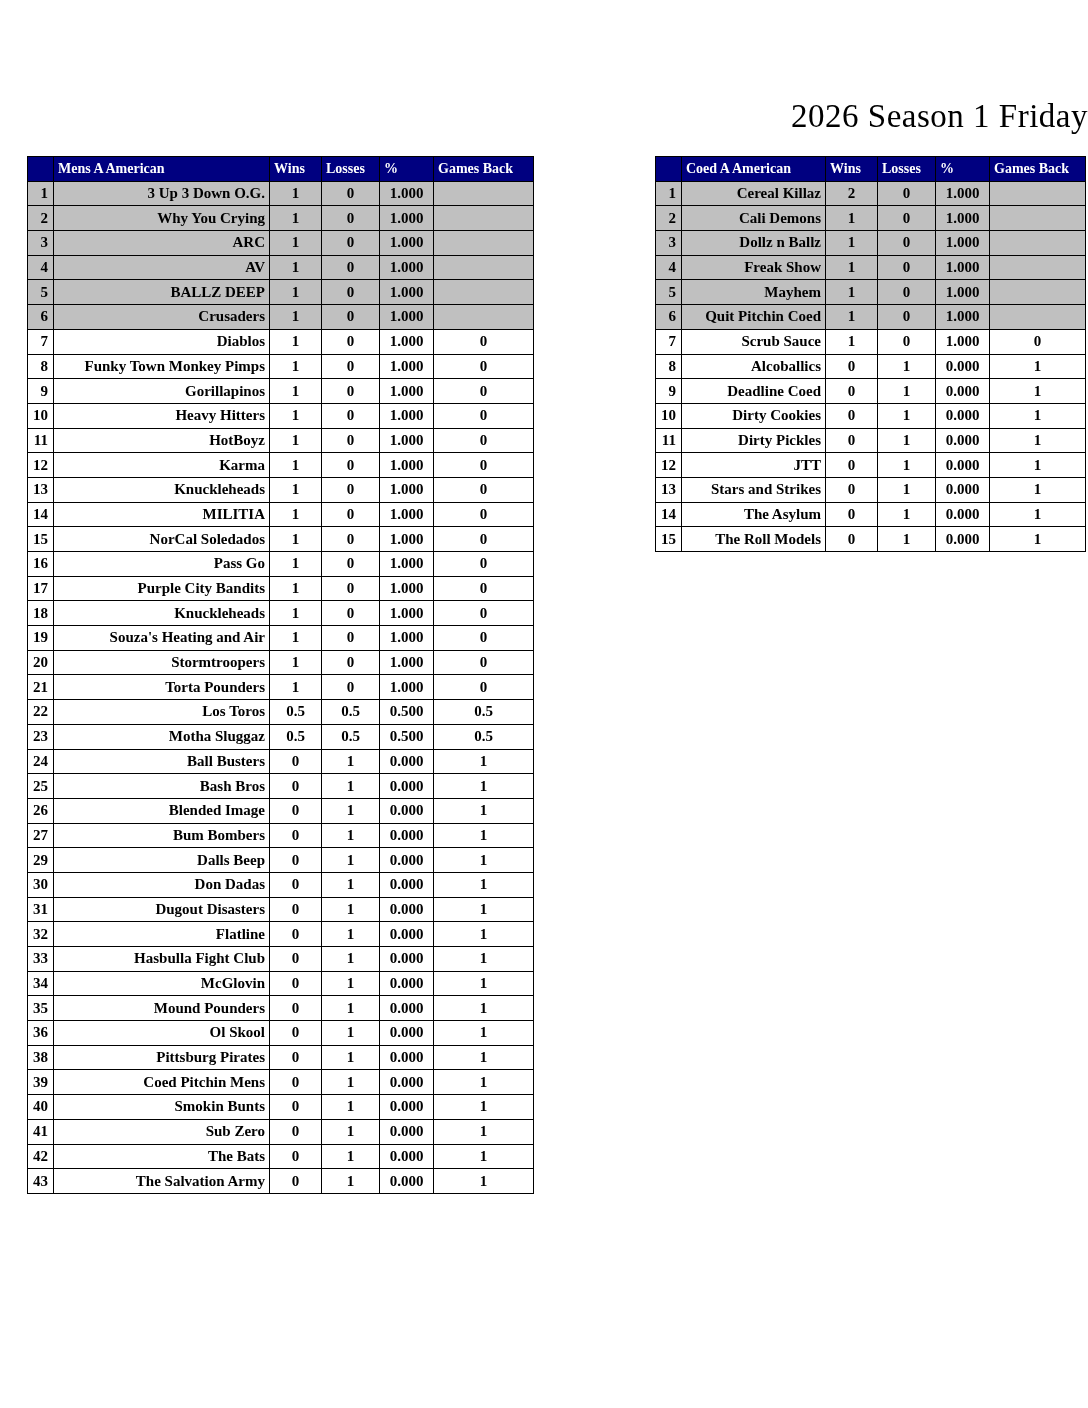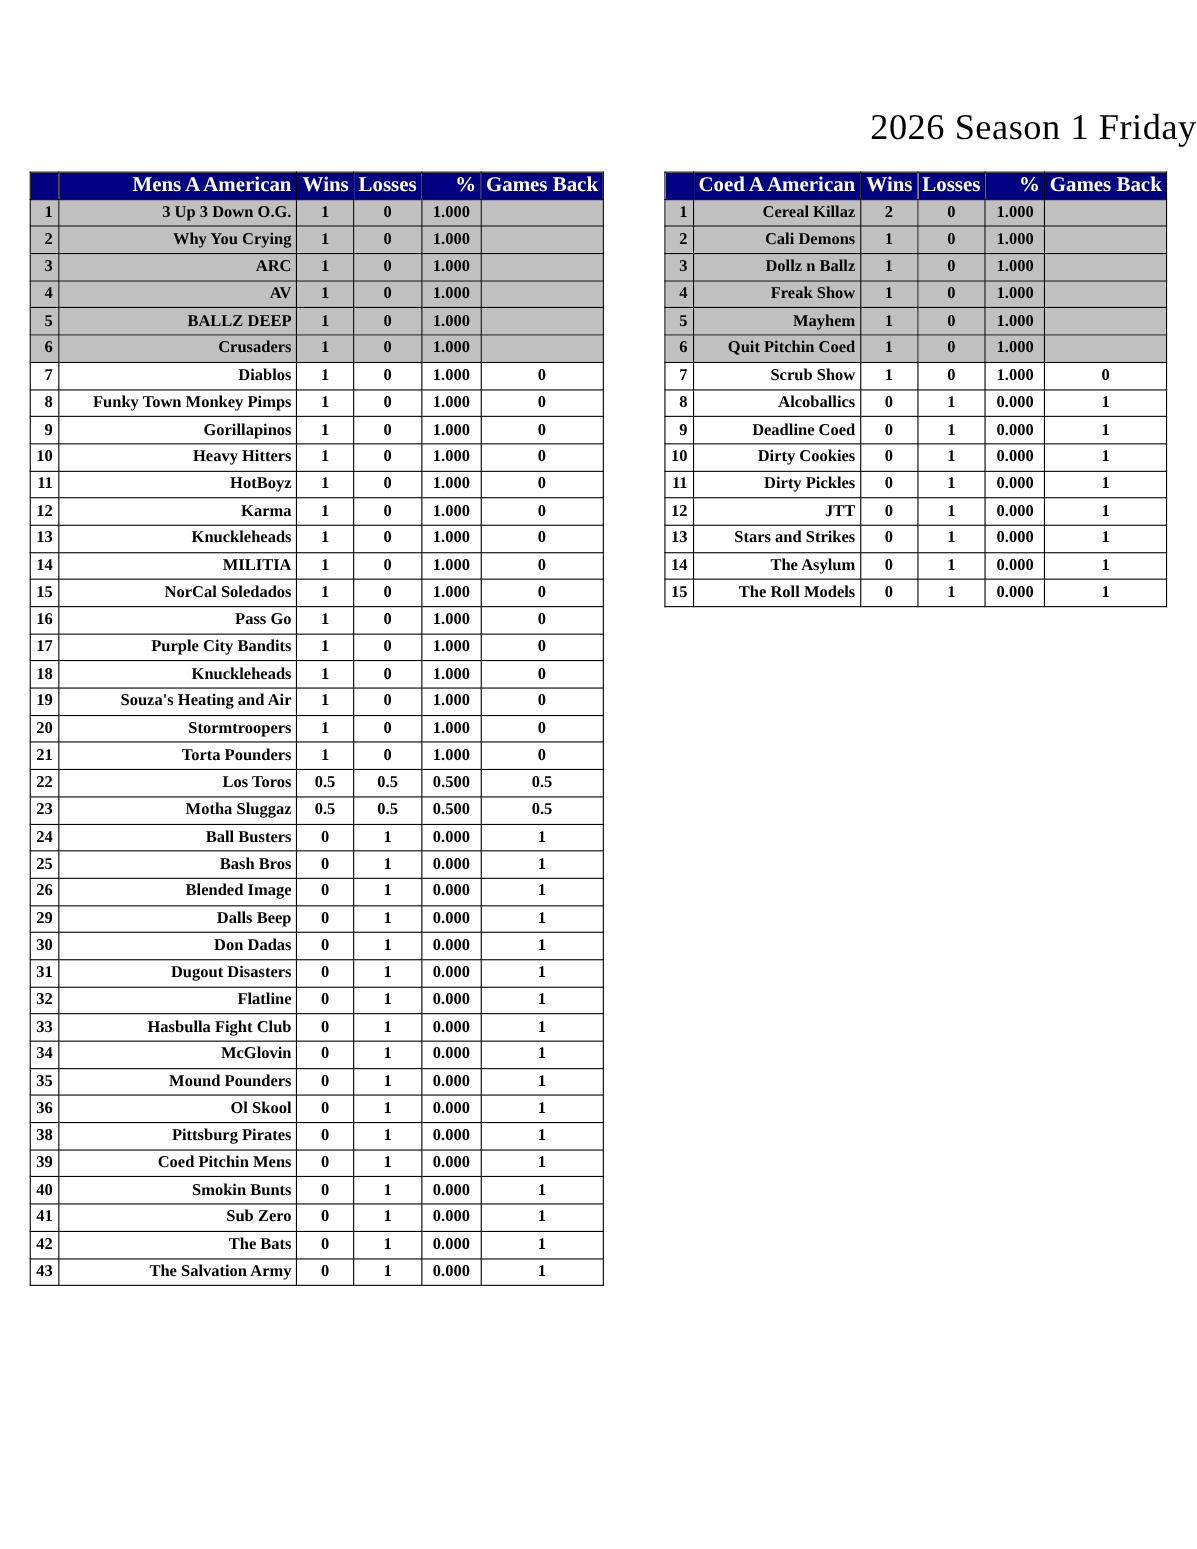--- a/index.html
+++ b/index.html
@@ -21,36 +21,36 @@
     font-size: 33px;
     font-weight: normal;
     letter-spacing: 0.5px;
   }
   table {
     position: absolute;
     border-collapse: collapse;
     table-layout: fixed;
   }
   #table-mens { left: 27px; top: 156px; }
-  #table-coed { left: 604px; top: 156px; font-family: Liberation Serif, serif; }
+  #table-coed { left: 655px; top: 156px; font-family: Liberation Serif, serif; }
   th, td {
     border: 1px solid #000;
     font-weight: bold;
     font-size: 15px;
     height: 24.7px;
     line-height: 1;
     padding: 0 4px;
     white-space: nowrap;
     overflow: hidden;
   }
   thead th {
     background: var(--header-bg, #000080);
     color: var(--header-text, #ffffff);
-    text-align: right;
-    font-size: 19px;
+    text-align: left;
+    font-size: 14px;
   }
   td.rank { text-align: right; padding-right: 5px; }
   td.team { text-align: right; padding-left: 5px; }
   td.num  { text-align: center; }
   tr.shaded td { background: var(--shade-bg, #C0C0C0); }
   
   #table-mens .c-rank   { width: 26px; }
   #table-mens .c-team   { width: 216px; }
   #table-mens .c-wins   { width: 52px; }
   #table-mens .c-losses { width: 58px; }
@@ -292,20 +292,28 @@
         </tr>
         <tr>
           <td class="rank">26</td>
           <td class="team">Blended Image</td>
           <td class="num">0</td>
           <td class="num">1</td>
           <td class="num">0.000</td>
           <td class="num">1</td>
         </tr>
         <tr>
+          <td class="rank">27</td>
+          <td class="team">Bum Bombers</td>
+          <td class="num">0</td>
+          <td class="num">1</td>
+          <td class="num">0.000</td>
+          <td class="num">1</td>
+        </tr>
+        <tr>
           <td class="rank">29</td>
           <td class="team">Dalls Beep</td>
           <td class="num">0</td>
           <td class="num">1</td>
           <td class="num">0.000</td>
           <td class="num">1</td>
         </tr>
         <tr>
           <td class="rank">30</td>
           <td class="team">Don Dadas</td>
@@ -476,21 +484,21 @@
         <tr class="shaded">
           <td class="rank">6</td>
           <td class="team">Quit Pitchin Coed</td>
           <td class="num">1</td>
           <td class="num">0</td>
           <td class="num">1.000</td>
           <td class="num"></td>
         </tr>
         <tr>
           <td class="rank">7</td>
-          <td class="team">Scrub Show</td>
+          <td class="team">Scrub Sauce</td>
           <td class="num">1</td>
           <td class="num">0</td>
           <td class="num">1.000</td>
           <td class="num">0</td>
         </tr>
         <tr>
           <td class="rank">8</td>
           <td class="team">Alcoballics</td>
           <td class="num">0</td>
           <td class="num">1</td>

